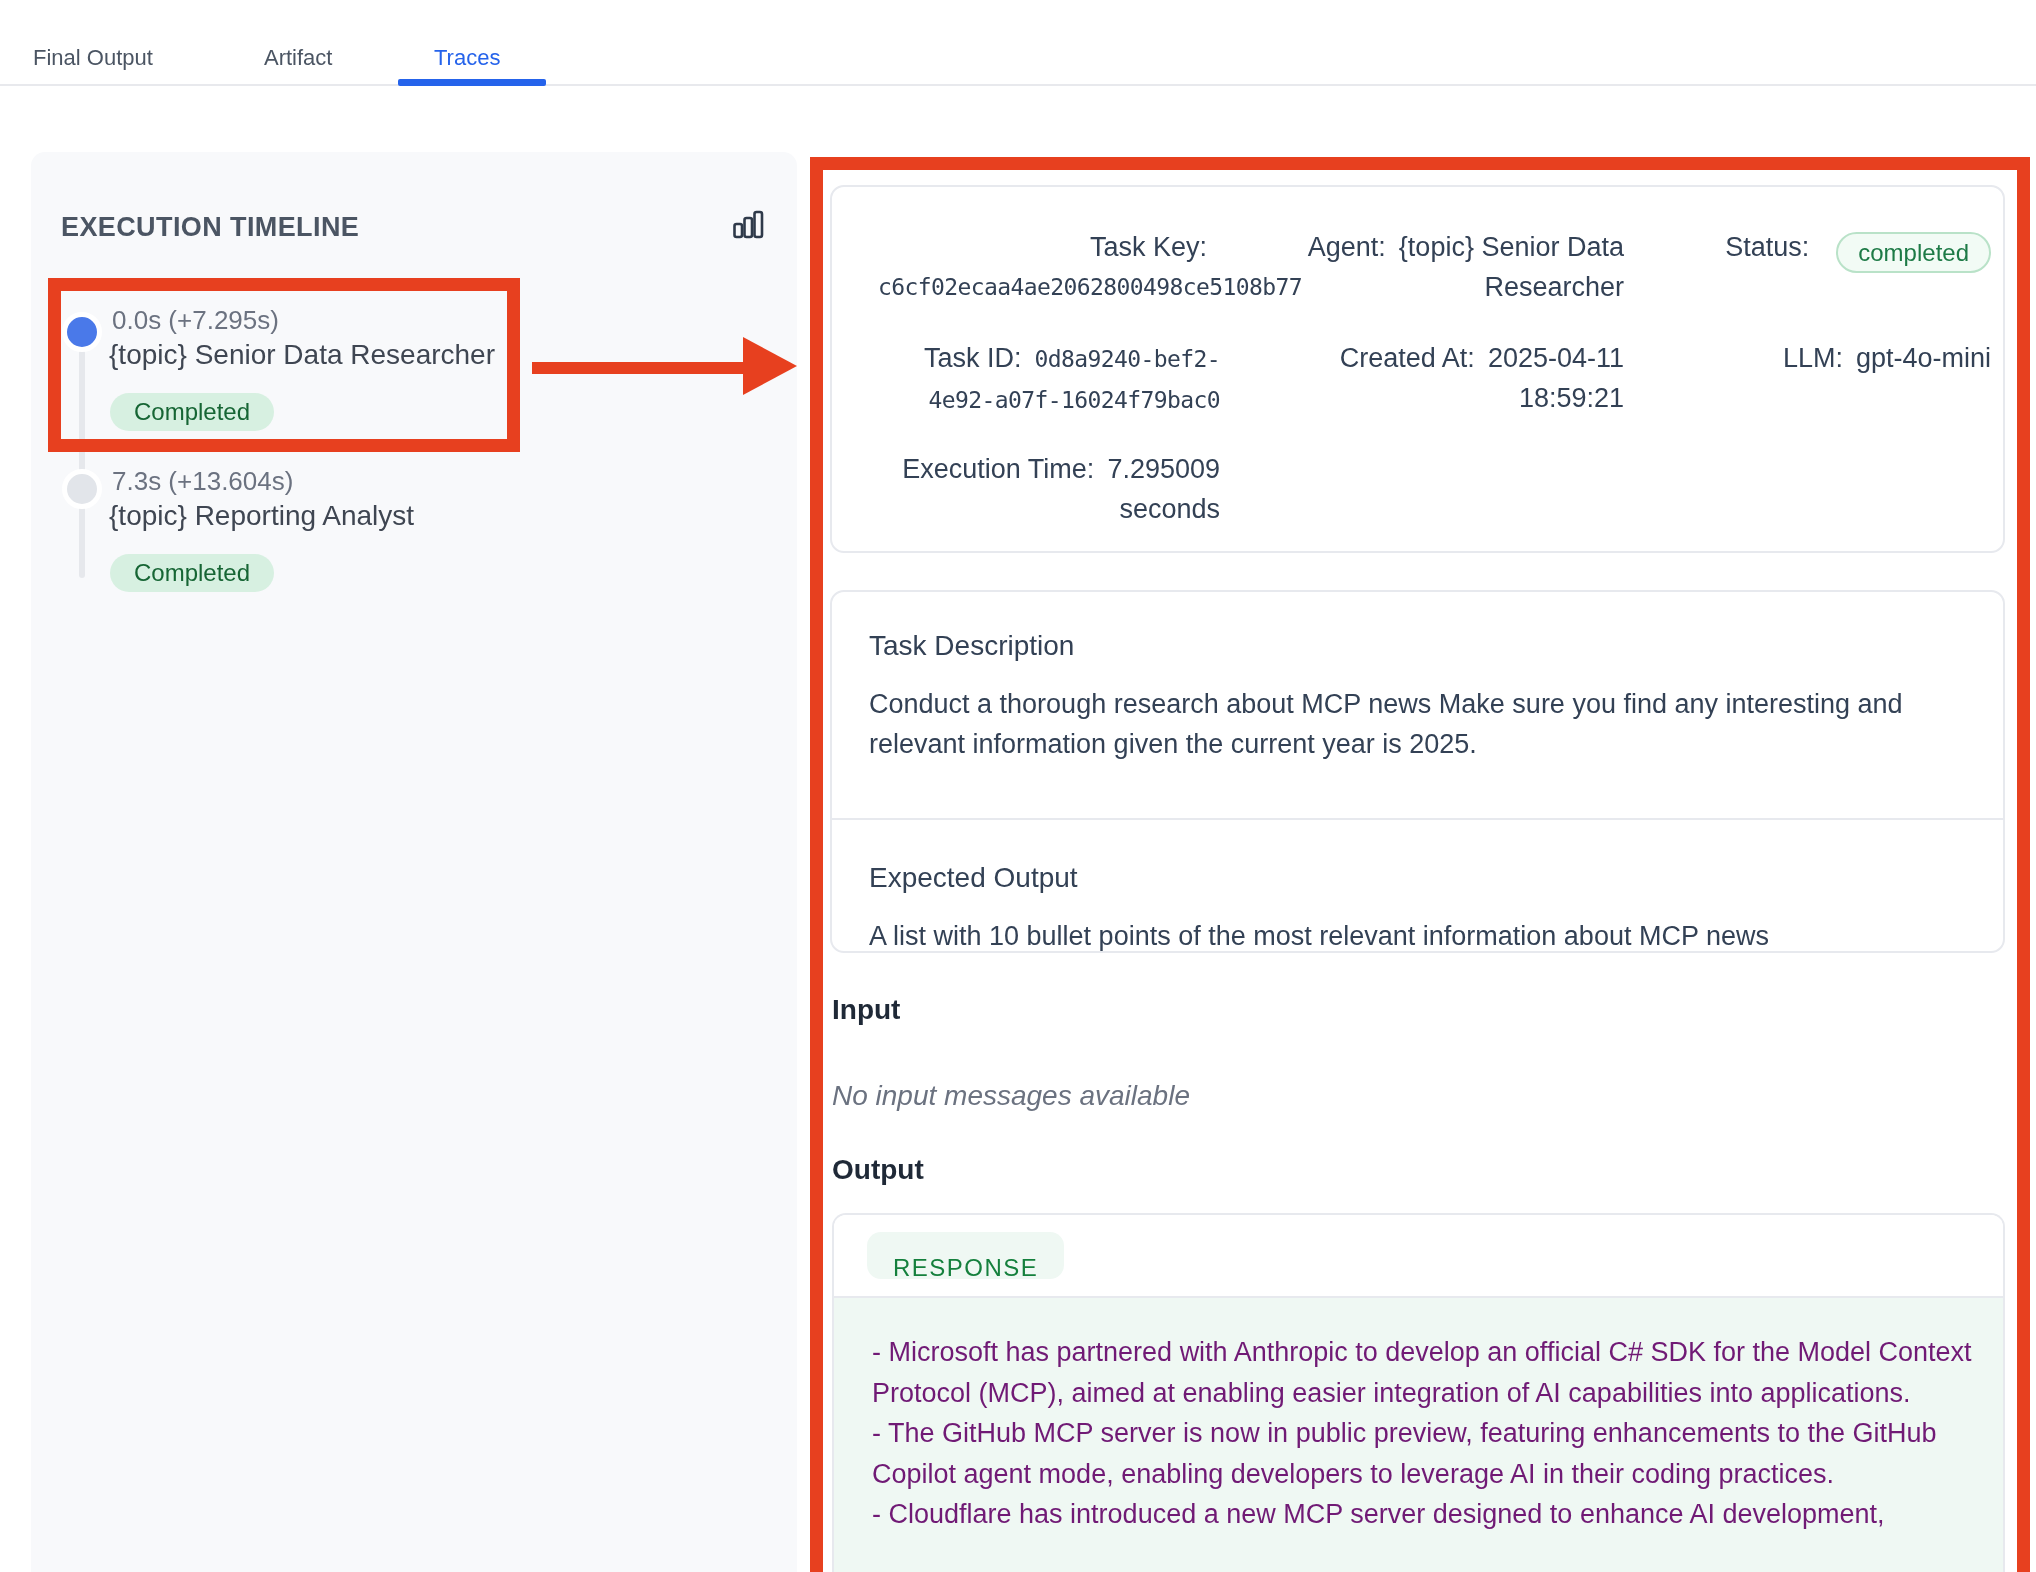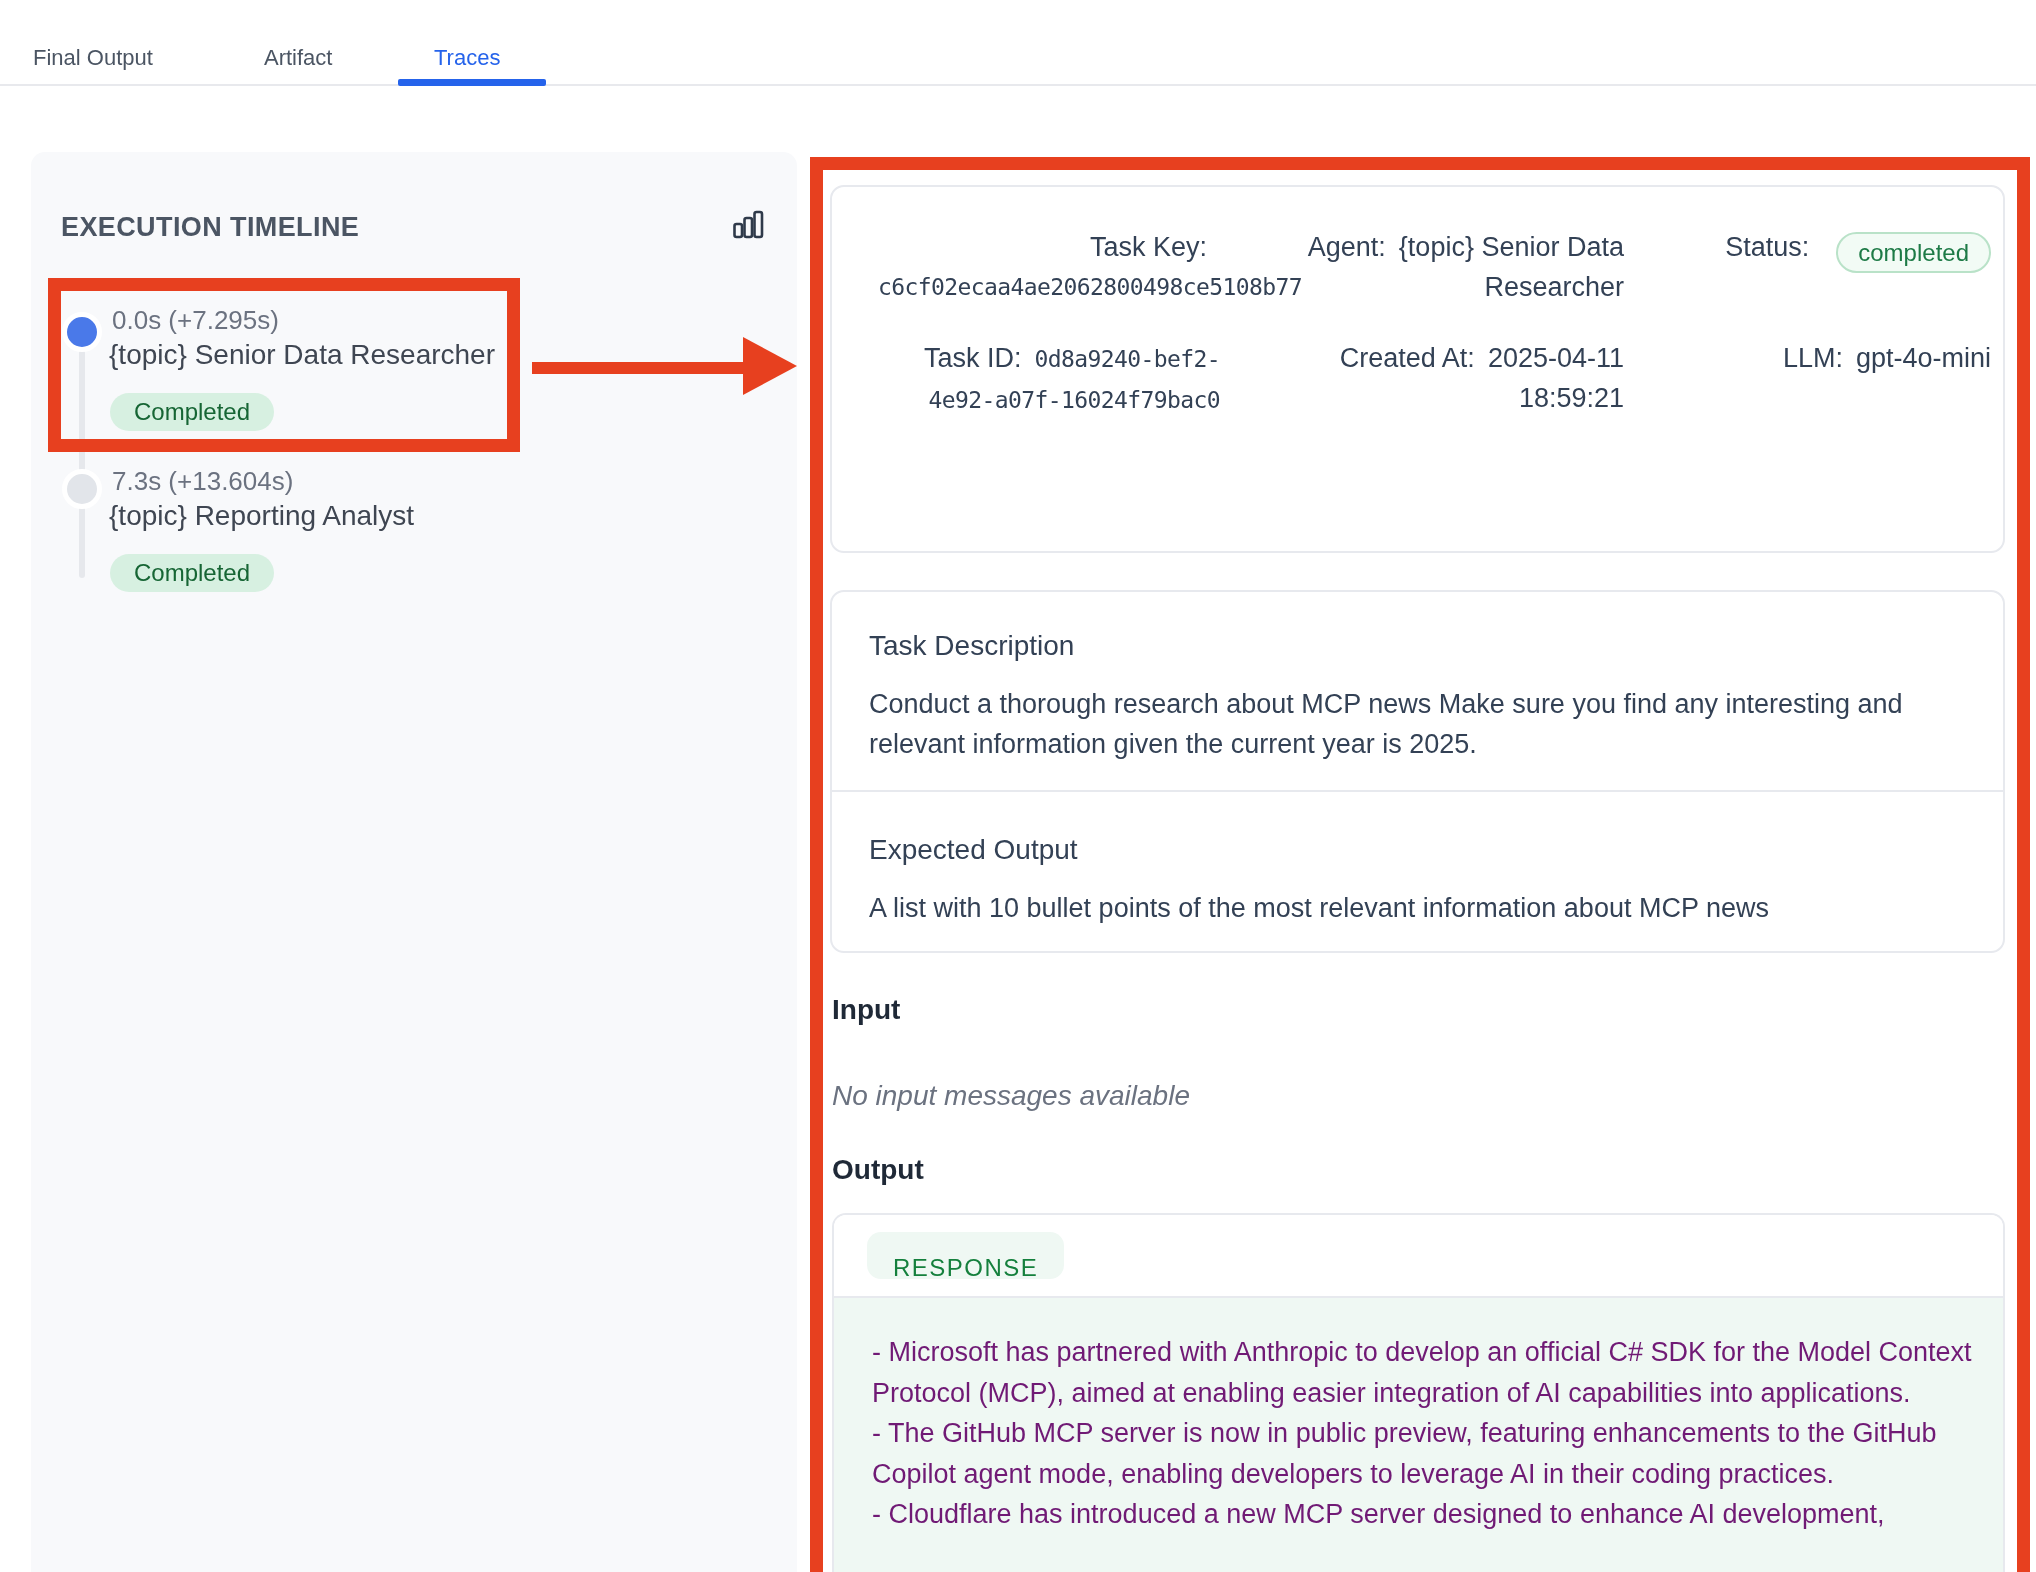--- a/index.html
+++ b/index.html
@@ -67,21 +67,21 @@
     display:grid;grid-template-columns:355px 380px 1fr;column-gap:24px;
     grid-template-rows:111px 111px auto;font-size:27px;line-height:40px;}
   .kv{overflow:visible;text-align:right;}
   .kv .lbl{margin-right:13px;}
   .key-val{padding-left:13px;}
   .status-badge{display:inline-block;margin-left:14px;padding:0 20px;height:41px;line-height:38px;
     border:2px solid var(--status_badge_border);border-radius:21px;background:var(--status_badge_bg);
     color:#1D7A46;font-size:24px;vertical-align:-5px;}
 
   .card2{left:830px;top:590px;width:1175px;height:363px;font-size:27px;}
-  .c2-sec1{padding:38px 36px 0 37px;height:200px;border-bottom:2px solid var(--card_border);}
+  .c2-sec1{padding:38px 36px 0 37px;height:228px;border-bottom:2px solid var(--card_border);}
   .c2-sec2{padding:42px 36px 0 37px;}
   .sec-title{font-size:28px;font-weight:500;color:var(--text_dark);}
   .sec-body{margin-top:22px;line-height:40px;color:var(--text_dark);max-width:1090px;}
 
   .flow-head{position:absolute;left:832px;font-size:28px;font-weight:700;color:#1F2937;}
   .flow-head.input{top:994px;}
   .flow-head.output{top:1154px;}
   .flow-italic{position:absolute;left:832px;top:1048px;font-size:28px;font-style:italic;color:var(--text_gray);margin-top:32px;}
 
   .card3{left:832px;top:1213px;width:1173px;height:362px;border-radius:14px 14px 0 0;overflow:hidden;}
@@ -147,20 +147,23 @@
     <div class="kv">
       <span class="lbl">Task ID:</span><span class="mono" style="white-space:normal;">0d8a9240-bef2-4e92-a07f-16024f79bac0</span>
     </div>
     <div class="kv">
       <span class="lbl">Created At:</span><span>2025-04-11 18:59:21</span>
     </div>
     <div class="kv">
       <span class="lbl">LLM:</span><span>gpt-4o-mini</span>
     </div>
 
+    <div class="kv">
+      <span class="lbl">Execution Time:</span><span>7.295009 seconds</span>
+    </div>
     <div></div>
     <div></div>
   </section>
 
   <section class="card card2">
     <div class="c2-sec1">
       <div class="sec-title">Task Description</div>
       <div class="sec-body">Conduct a thorough research about MCP news Make sure you find any interesting and relevant information given the current year is 2025.</div>
     </div>
     <div class="c2-sec2">

